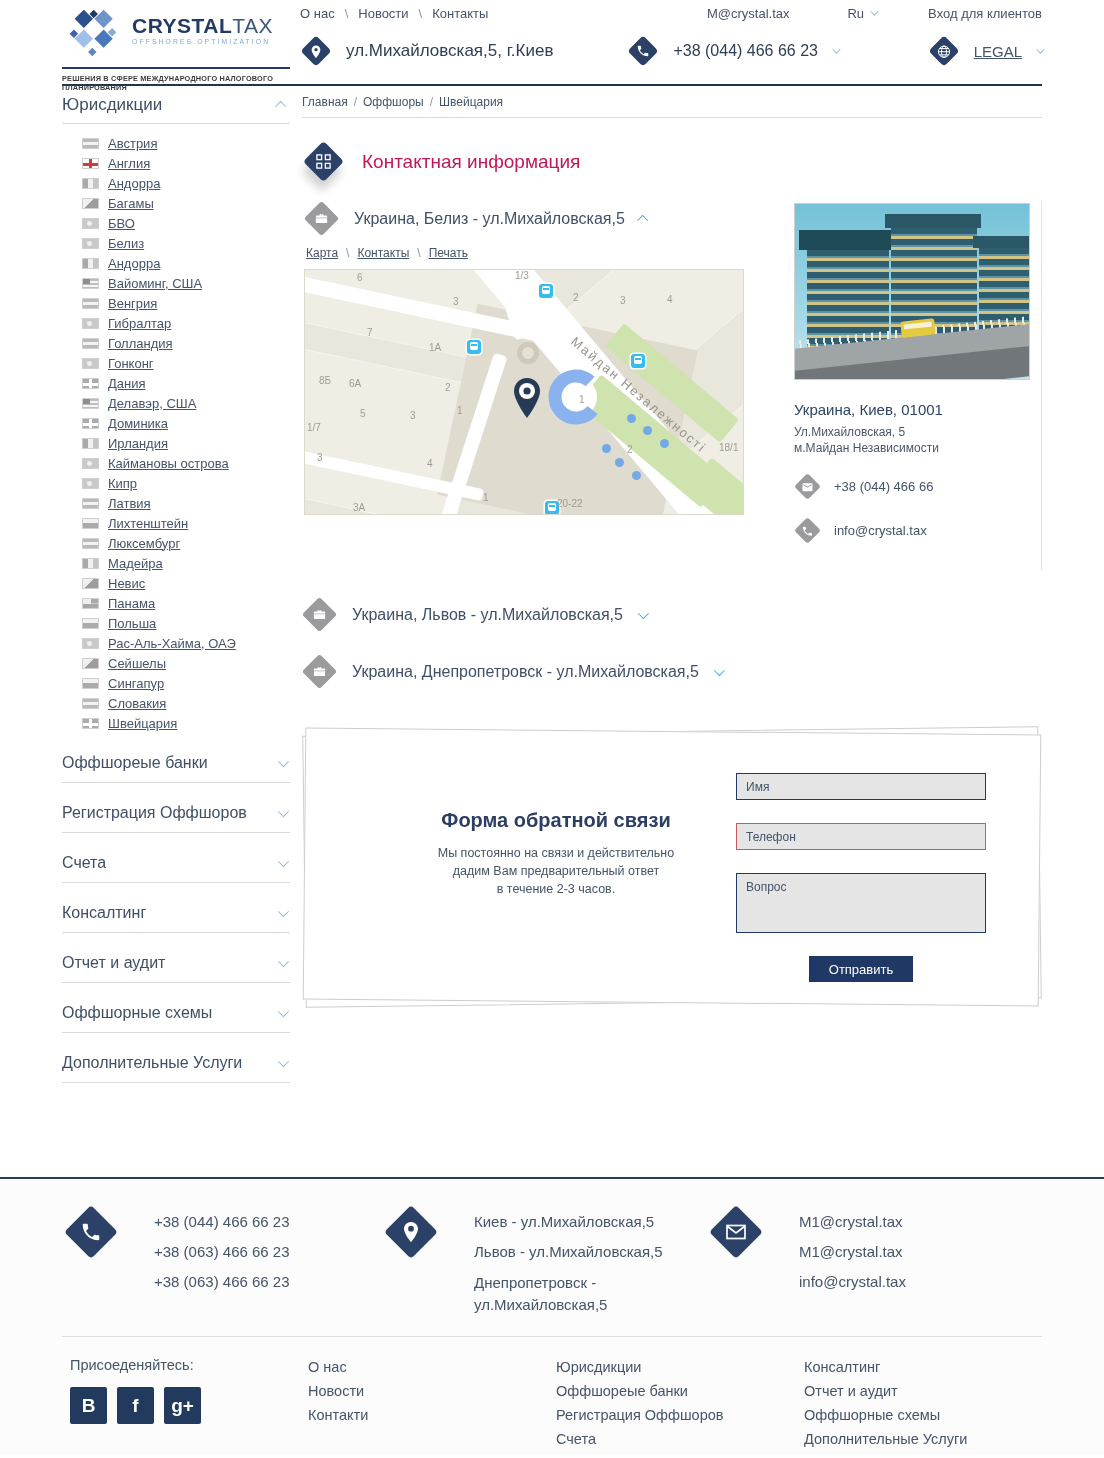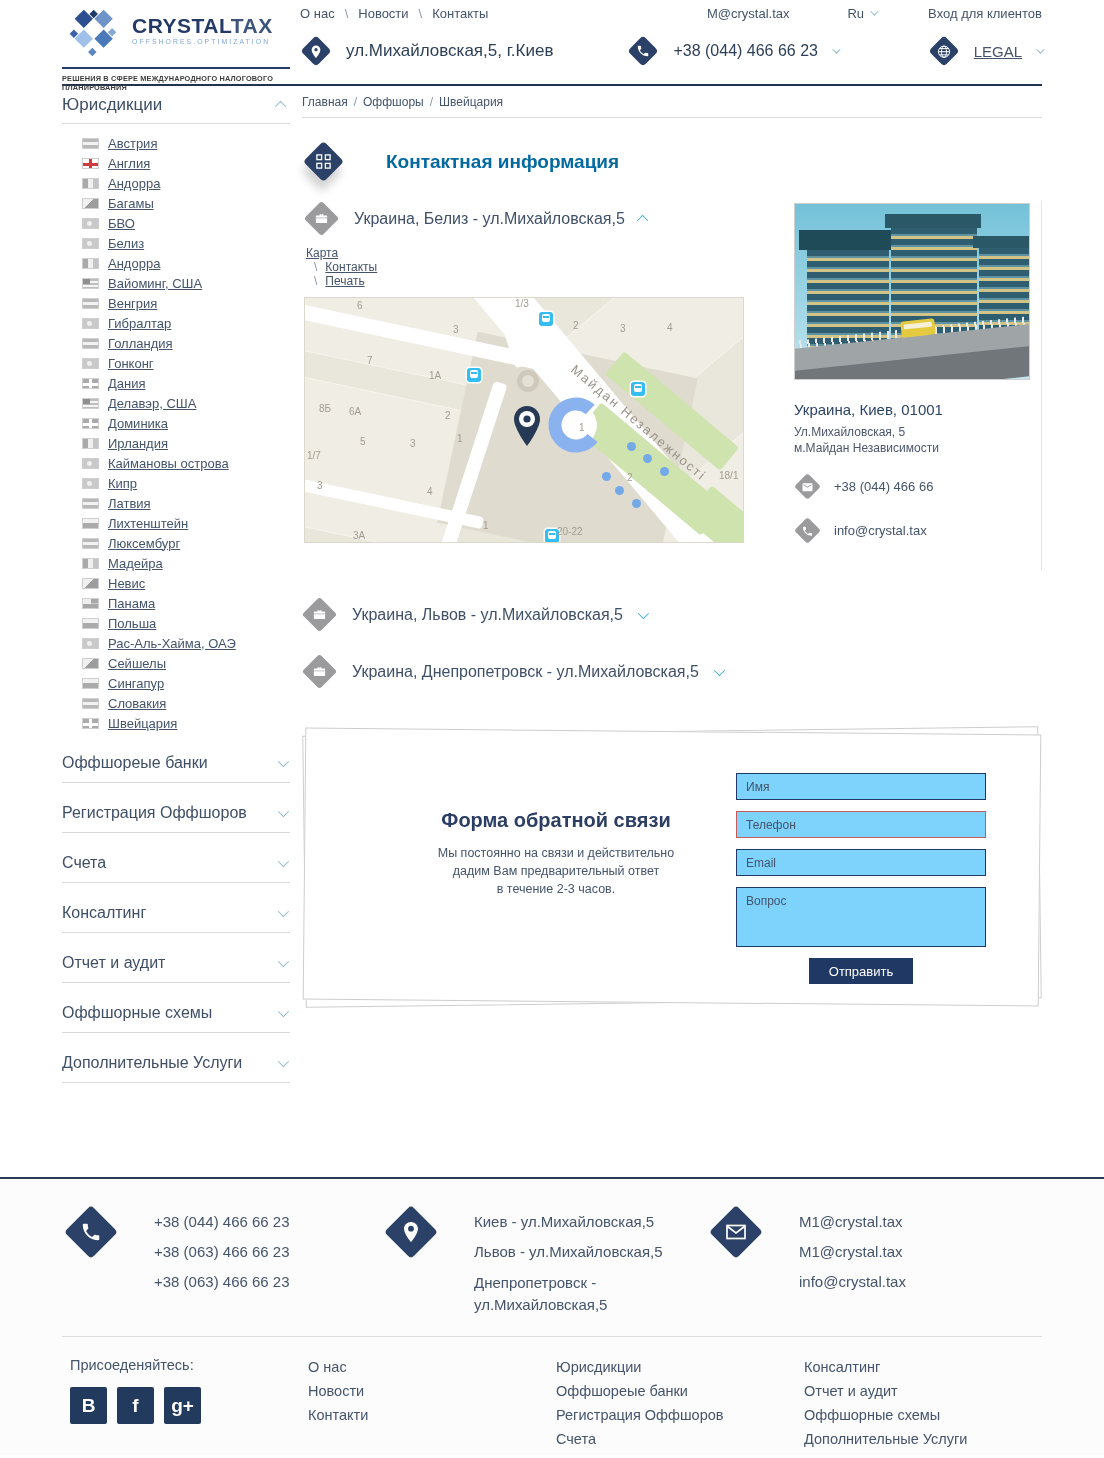--- a/index.html
+++ b/index.html
@@ -9,21 +9,21 @@
   .shell{width:1104px;position:relative;overflow:hidden;}
 
   
   .header{position:relative;height:84px;}
   .logo{position:absolute;left:62px;top:4px;width:232px;}
   .logo-row{display:flex;align-items:flex-start;gap:8px;}
   .logo-crystal{width:62px;height:58px;flex:none;}
   .logo-text{padding-top:12px;}
   .logo-word{font-size:21px;letter-spacing:.5px;color:#233a66;line-height:20px;}
   .logo-word b{font-weight:bold;}
-  .logo-word span{font-weight:700;color:#3d547c;}
+  .logo-word span{font-weight:400;color:#3d547c;}
   .logo-sub{font-size:6.8px;letter-spacing:2.1px;color:#7fa8d6;margin-top:2px;}
   .logo-rule{border-bottom:2px solid #233a66;margin-top:5px;width:160px;}
   .logo-tagline{font-size:7.3px;font-weight:bold;color:#3c3c3c;margin-top:5px;letter-spacing:.2px;}
   .head-right{margin-left:300px;margin-right:62px;}
   .head-top{display:flex;align-items:center;height:26px;font-size:13px;}
   .tnav{display:flex;list-style:none;margin:0;padding:0;}
   .tnav li{display:flex;align-items:center;}
   .tnav li+li::before{content:"\\";color:#8b97a8;margin:0 10px;}
   .tnav a{text-decoration:none;}
   .head-top .sp{flex:1;}
@@ -79,27 +79,27 @@
   .f-quarters{background:linear-gradient(90deg,#efefef 50%,#a8a8a8 50%),linear-gradient(180deg,#efefef 50%,#a8a8a8 50%);background-size:100% 50%,100% 100%;background-repeat:no-repeat;background-position:0 0,0 100%;}
   .side-sec{display:flex;justify-content:space-between;align-items:center;margin-top:15px;padding:6px 4px 10px 0;border-bottom:1px solid #d9d9d9;}
   .side-sec span{font-size:16px;color:#3f4f66;}
 
   .main{flex:1;min-width:0;}
   .breadcrumb{padding:9px 0 8px;border-bottom:1px solid #d9d9d9;font-size:12px;}
   .breadcrumb ol{list-style:none;display:flex;margin:0;padding:0;}
   .breadcrumb li+li::before{content:"/";margin:0 6px;color:#8b97a8;}
   .page-title{display:flex;align-items:center;gap:17px;margin:22px 0 18px;}
   .pt-icon{box-shadow:6px 8px 10px rgba(0,0,0,.18);}
-  .pt-text{font-size:19px;font-weight:bold;color:#0369a1;margin-left:24px;}
+  .pt-text{font-size:19px;font-weight:normal;color:#be185d;}
 
   .office-block{display:flex;justify-content:space-between;}
   .office-left{width:457px;flex:none;padding-left:2px;}
   .acc-head{display:flex;align-items:center;gap:15px;}
   .acc-title{font-size:16px;color:#3f5068;text-decoration:none;}
-  .tabs{list-style:none;display:flex;margin:10px 0 9px 2px;padding:0;font-size:12px;flex-direction:column;}
+  .tabs{list-style:none;display:flex;margin:10px 0 9px 2px;padding:0;font-size:12px;}
   .tabs li+li::before{content:"\\";margin:0 8px;color:#8b97a8;text-decoration:none;display:inline-block;}
 
   
   .map{position:relative;width:440px;height:246px;background:#e9e6dc;overflow:hidden;border:1px solid #dcd8cc;box-sizing:border-box;}
   .map *{position:absolute;}
   .blk{background:#f0ede5;outline:1px solid #f7f5ef;}
   .plaza{background:#dfdbcf;}
   .park{background:#cfe3ae;border-radius:3px;}
   .st{background:#fff;border-radius:4px;}
   .map-label{font-size:13px;color:#9a948a;letter-spacing:2px;white-space:nowrap;transform-origin:left center;}
@@ -132,21 +132,21 @@
   
   .form-wrap{position:relative;height:302px;margin-top:28px;}
   .paper{position:absolute;left:2px;right:2px;top:14px;bottom:16px;background:#fff;border:1px solid #cdcdcd;}
   .paper.p1{transform:rotate(-.75deg);}
   .paper.p2{transform:rotate(.55deg);}
   .form-inner{position:absolute;left:0;right:0;top:0;bottom:0;display:flex;}
   .form-left{width:352px;margin-left:78px;text-align:center;padding-top:92px;flex:none;}
   .form-title{font-size:20px;font-weight:bold;color:#2c3e63;margin-bottom:12px;}
   .form-desc{font-size:12.5px;line-height:1.45;color:#44546a;}
   .form-right{width:250px;margin-left:auto;margin-right:56px;padding-top:56px;}
-  .inp{display:block;width:100%;box-sizing:border-box;height:27px;border:1px solid #203864;margin-bottom:11px;padding:0 9px;font-family:inherit;font-size:12px;color:#44546a;outline:none;background:#7dd3fc;}
+  .inp{display:block;width:100%;box-sizing:border-box;height:27px;border:1px solid #203864;margin-bottom:23px;padding:0 9px;font-family:inherit;font-size:12px;color:#44546a;outline:none;background:#e5e5e5;}
   .inp::placeholder{color:#44546a;opacity:1;}
   .inp.err{border-color:#c65b5b;}
   textarea.inp{height:60px;padding-top:6px;resize:none;}
   .submit{display:block;margin:6px auto 0;width:104px;height:26px;background:#203864;color:#fff;border:none;font-family:inherit;font-size:13px;cursor:pointer;}
 
   
   .footer{margin-top:94px;border-top:2px solid #2a3b55;background:#fcfcfc;padding:0 62px;}
   .f-top{display:flex;padding:24px 0 20px;}
   .f-col{display:flex;gap:34px;}
   .f-col1{width:320px;}.f-col2{width:325px;}.f-col3{flex:1;}
@@ -591,21 +591,20 @@
             <div class="form-desc">
 
             <div>Мы постоянно на связи и действительно</div>
                 <div>дадим Вам предварительный ответ</div>
                 <div>в течение 2-3 часов.</div>
               </div>
           </div>
           <div class="form-right">
             <input class="inp" type="text" placeholder="Имя" style="">
             <input class="inp err" type="text" placeholder="Телефон" style="">
-            <input class="inp" type="text" placeholder="Email" style="">
             <textarea class="inp" placeholder="Вопрос" style=""></textarea>
             <button class="submit">Отправить</button>
           </div>
         </div>
       </div>
     </div>
   </div>
 
   <div class="footer">
     <div class="f-top">

